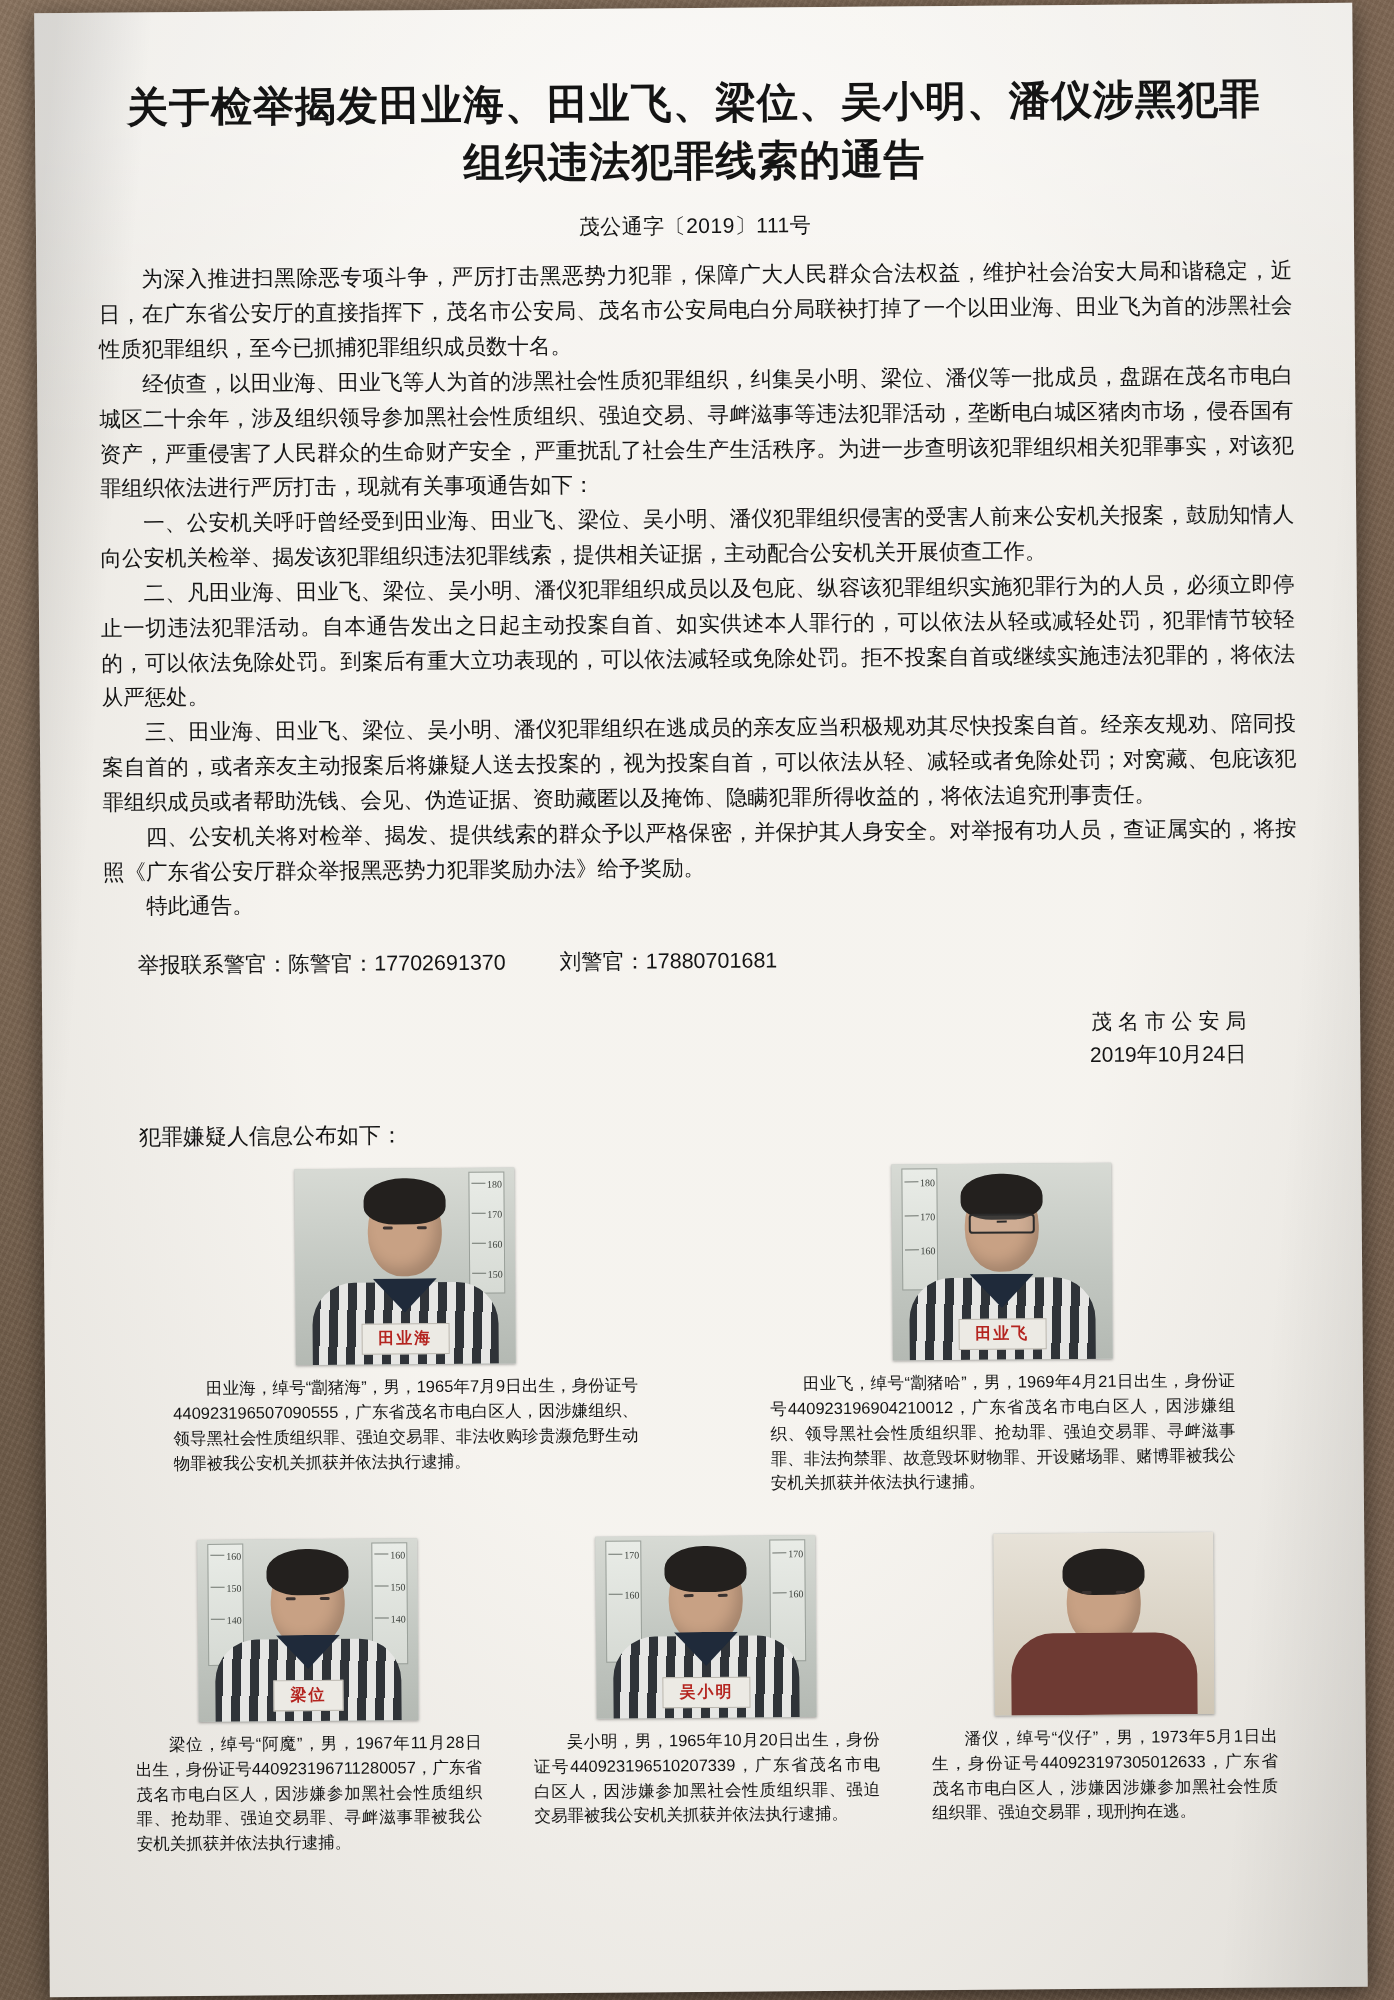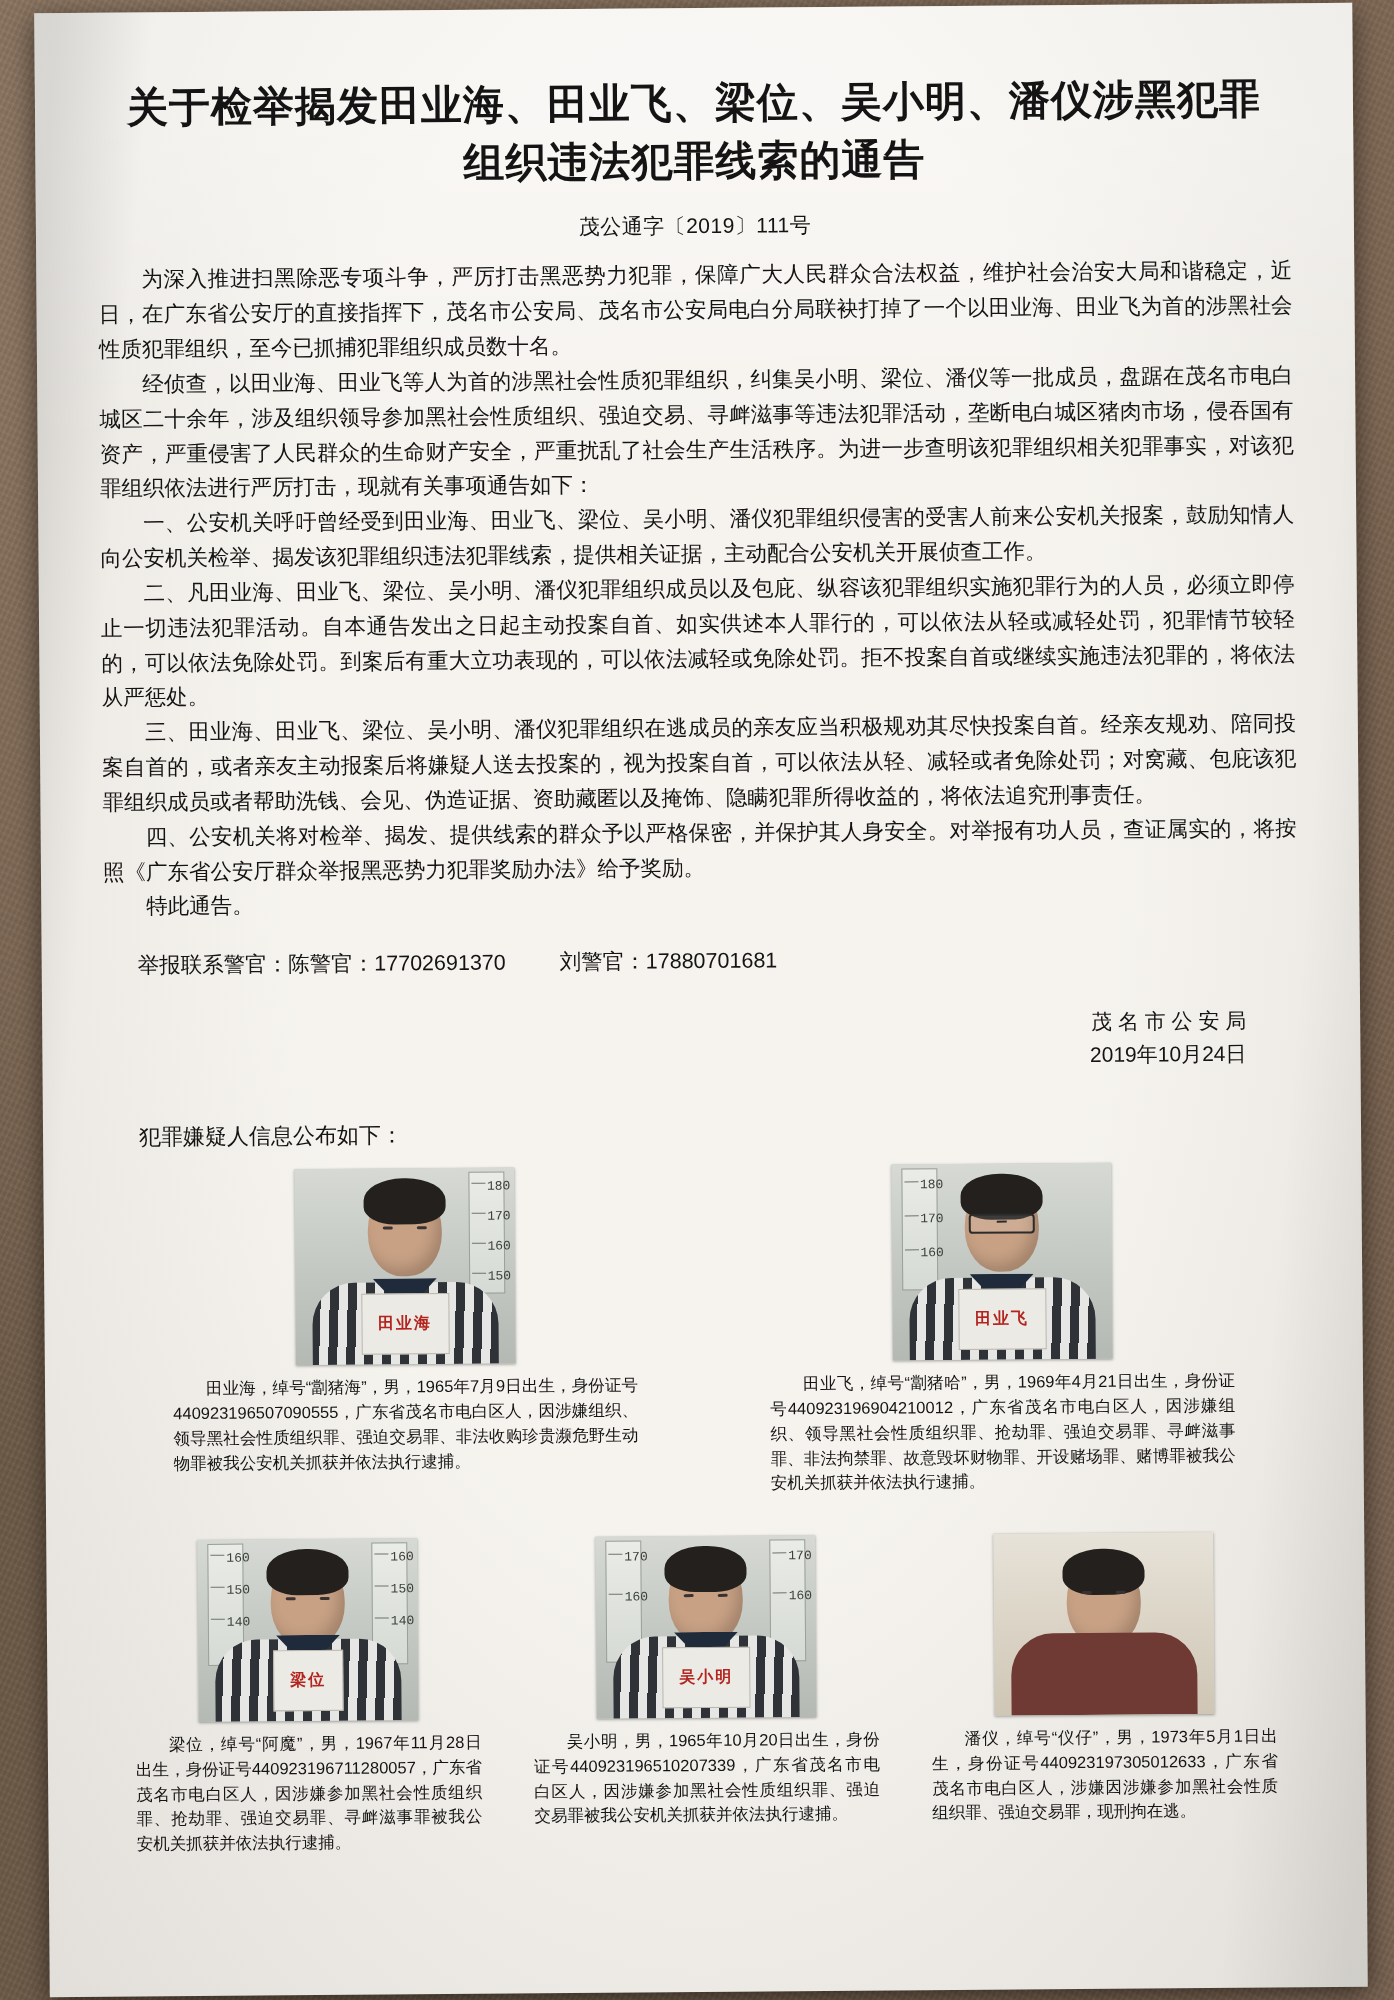--- a/index.html
+++ b/index.html
@@ -81,22 +81,22 @@
   .mug .ruler{
     position:absolute;top:4px;right:10px;width:34px;height:120px;
     background:linear-gradient(180deg,#e9ece7,#d6dad4);
     border:1px solid #9aa09a;
   }
   .mug .ruler.left{left:10px;right:auto;}
   .mug .ruler i{
     position:absolute;left:2px;width:14px;height:1px;background:#6d736d;
   }
   .mug .ruler b{
-    position:absolute;left:2px;font-size:13px;font-weight:400;color:#3c413c;
-    font-family:Liberation Mono, monospace;
+    position:absolute;left:2px;font-size:10px;font-weight:400;color:#3c413c;
+    font-family:Liberation Serif, serif;
     text-align:right;
   }
   .mug .head{
     position:absolute;left:50%;transform:translateX(-50%);
     top:16px;width:74px;height:92px;border-radius:50% 50% 46% 46%;
     background:#c8a184;
     box-shadow:inset -6px -8px 14px rgba(0,0,0,.18);
   }
   .mug .hair{
     position:absolute;left:50%;transform:translateX(-50%);
@@ -125,21 +125,21 @@
   }
   .mug .body.plain{background:#6e3a33;}
   .mug .collar{
     position:absolute;bottom:52px;left:50%;transform:translateX(-50%);
     width:64px;height:34px;background:#1f2a3a;
     clip-path:polygon(0 0,100% 0,50% 100%);
   }
   .mug .nameplate{
     position:absolute;left:50%;bottom:10px;transform:translateX(-50%);
     background:#eceae4;color:#b4241f;
-    font-size:16px;font-weight:700;padding:19px 16px;
+    font-size:16px;font-weight:700;padding:4px 16px;
     border:1px solid #b9b5ad;letter-spacing:2px;
     font-family:"DejaVu Sans","Liberation Sans",sans-serif;
     white-space:nowrap;
   }
   .mug.portrait .wall{background:linear-gradient(180deg,#e7e2d8,#cfc6b5);}
 </style>
 </head>
 <body>
 
 <div id="bg"></div>

